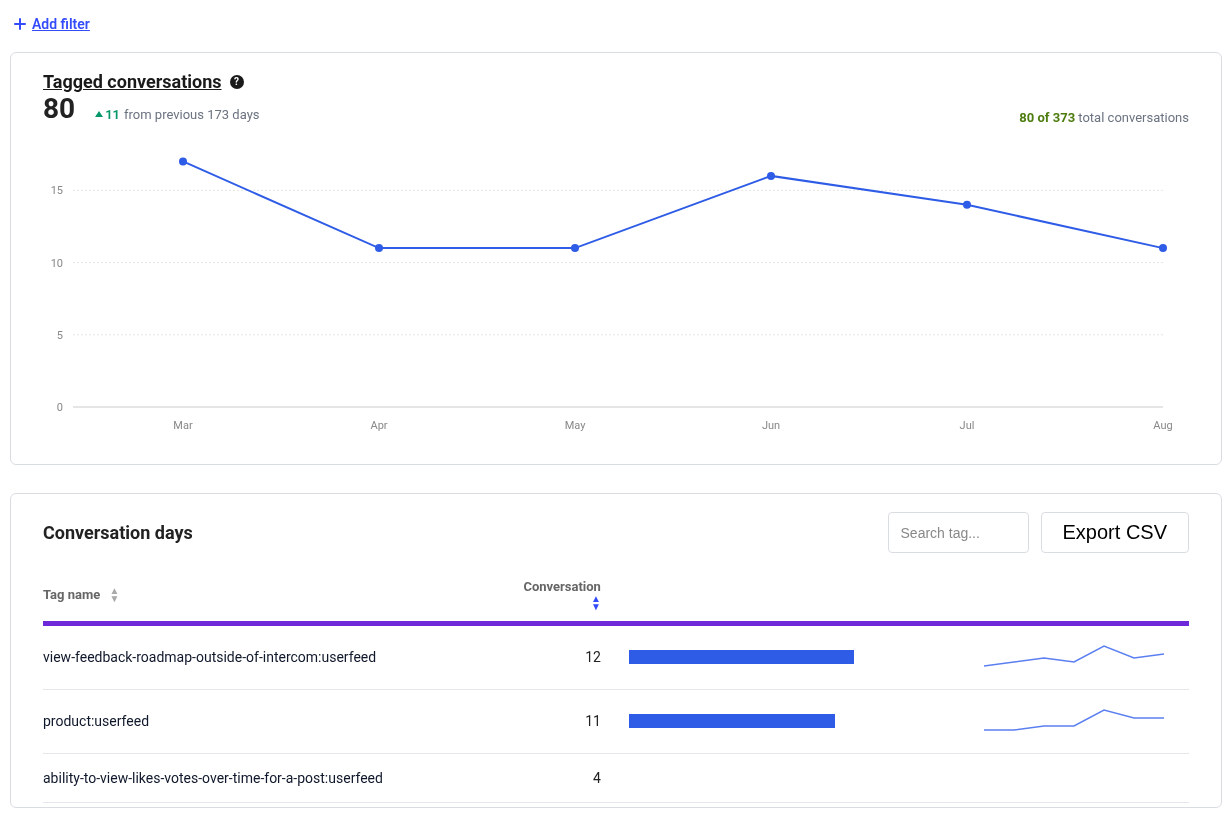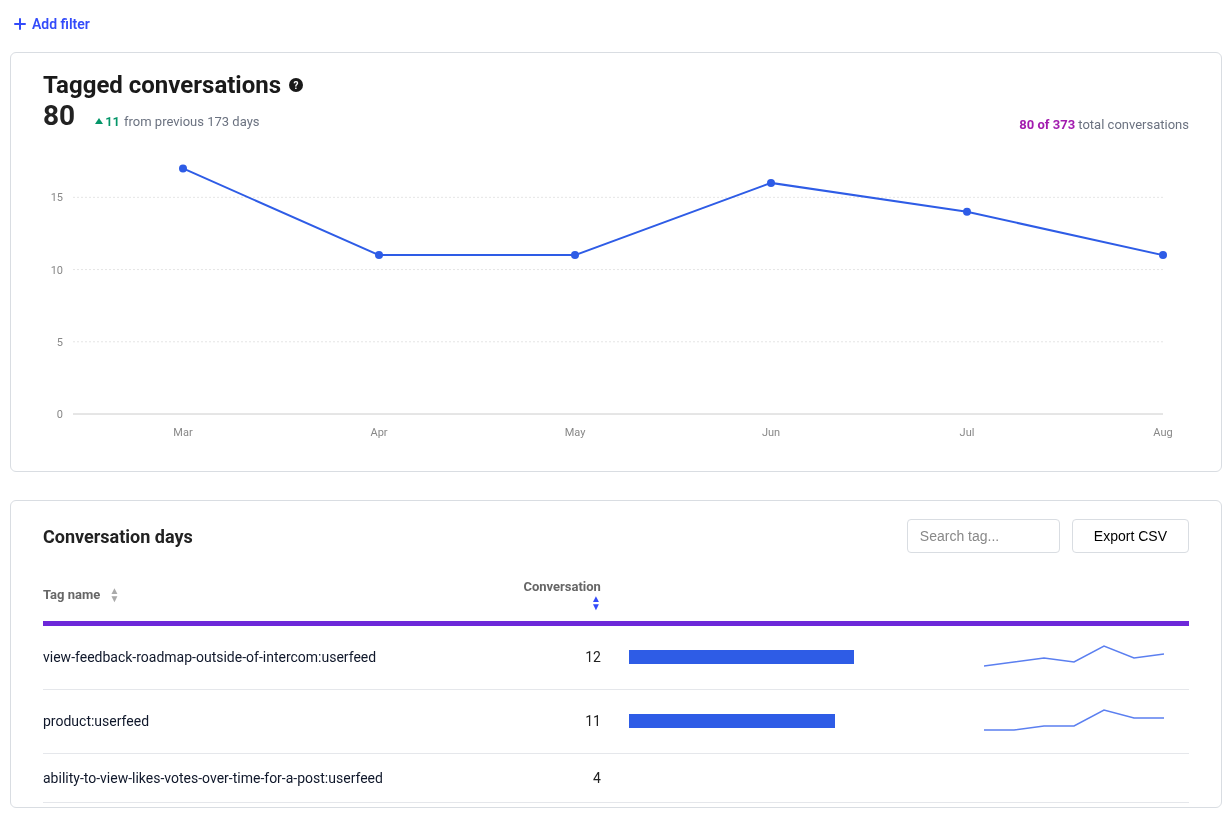--- a/index.html
+++ b/index.html
@@ -13,76 +13,78 @@
   }
   .add-filter {
     color: #334bfa;
     font-weight: 600;
     font-size: 14px;
     display: inline-flex;
     align-items: center;
     gap: 6px;
     cursor: pointer;
     padding: 6px 0 20px 4px;
+    text-decoration: underline;
   }
   .add-filter svg { width: 12px; height: 12px; }
   .card {
     border: 1px solid #d9dde2;
     border-radius: 6px;
     padding: 18px 32px 24px 32px;
     margin-bottom: 28px;
     background: #fff;
   }
   .card-title-row { display: flex; align-items: center; gap: 8px; }
   .card-title {
-    font-size: 24px;
+    font-size: 18px;
     font-weight: 700;
     color: #1a1a1a;
     margin: 0;
+    text-decoration: underline;
   }
   .help-icon {
     width: 14px; height: 14px; border-radius: 50%;
     background: #1a1a1a; color: #fff; font-size: 10px;
     display: inline-flex; align-items: center; justify-content: center;
     font-weight: 700;
   }
   .metric-row {
     display: flex; align-items: flex-end; justify-content: space-between;
   }
   .metric-left { display: flex; align-items: baseline; gap: 20px; }
   .metric-value { font-size: 28px; font-weight: 700; }
   .delta { display: inline-flex; align-items: center; gap: 4px; font-size: 13px; color: #6b7280; }
   .delta-up { color: #059669; font-weight: 600; display: inline-flex; align-items: center; gap: 2px; }
   .delta-up svg { width: 8px; height: 8px; }
   .metric-right { font-size: 13px; color: #6b7280; }
-  .metric-right b { color: #a21caf; font-weight: 700; }
+  .metric-right b { color: #4d7c0f; font-weight: 700; }
   .chart-area { margin-top: 12px; }
   .axis-label { font-size: 11px; fill: #888; }
   .gridline { stroke: #e5e5e5; stroke-dasharray: 2 2; stroke-width: 1; }
   .baseline { stroke: #ccc; stroke-width: 1; }
   .line { stroke: #2e5ce6; stroke-width: 2; fill: none; }
   .point { fill: #2e5ce6; }
 
   
   .tags-header {
     display: flex; align-items: center; justify-content: space-between;
     margin-bottom: 16px;
   }
   .tags-title { font-size: 18px; font-weight: 700; margin: 0; }
   .tags-actions { display: flex; gap: 12px; }
   .search-input {
     border: 1px solid #d9dde2; border-radius: 4px;
-    padding: 8px 12px; font-size: 14px; width: 153px;
+    padding: 8px 12px; font-size: 14px; width: 141px;
     color: #333;
   }
   .search-input::placeholder { color: #888; }
   .export-btn {
     border: 1px solid #d9dde2; background: #fff;
     border-radius: 4px; padding: 8px 21px;
-    font-size: 14px; font-weight: 500; cursor: pointer;
+    font-size: 20px; font-weight: 500; cursor: pointer;
   }
   .tags-table { width: 100%; border-collapse: collapse; }
   .tags-table th {
     text-align: left; font-size: 13px; font-weight: 700; color: #666;
     padding: 10px 0; border-bottom: 5px solid #6d28d9;
   }
   .tags-table th.convs { text-align: right; padding-right: 16px; }
   .sort-icon { display: inline-block; margin-left: 6px; color: #aaa; font-size: 10px; line-height: 8px; vertical-align: middle; }
   .sort-icon.blue { color: #334bfa; }
   .tags-table td {

